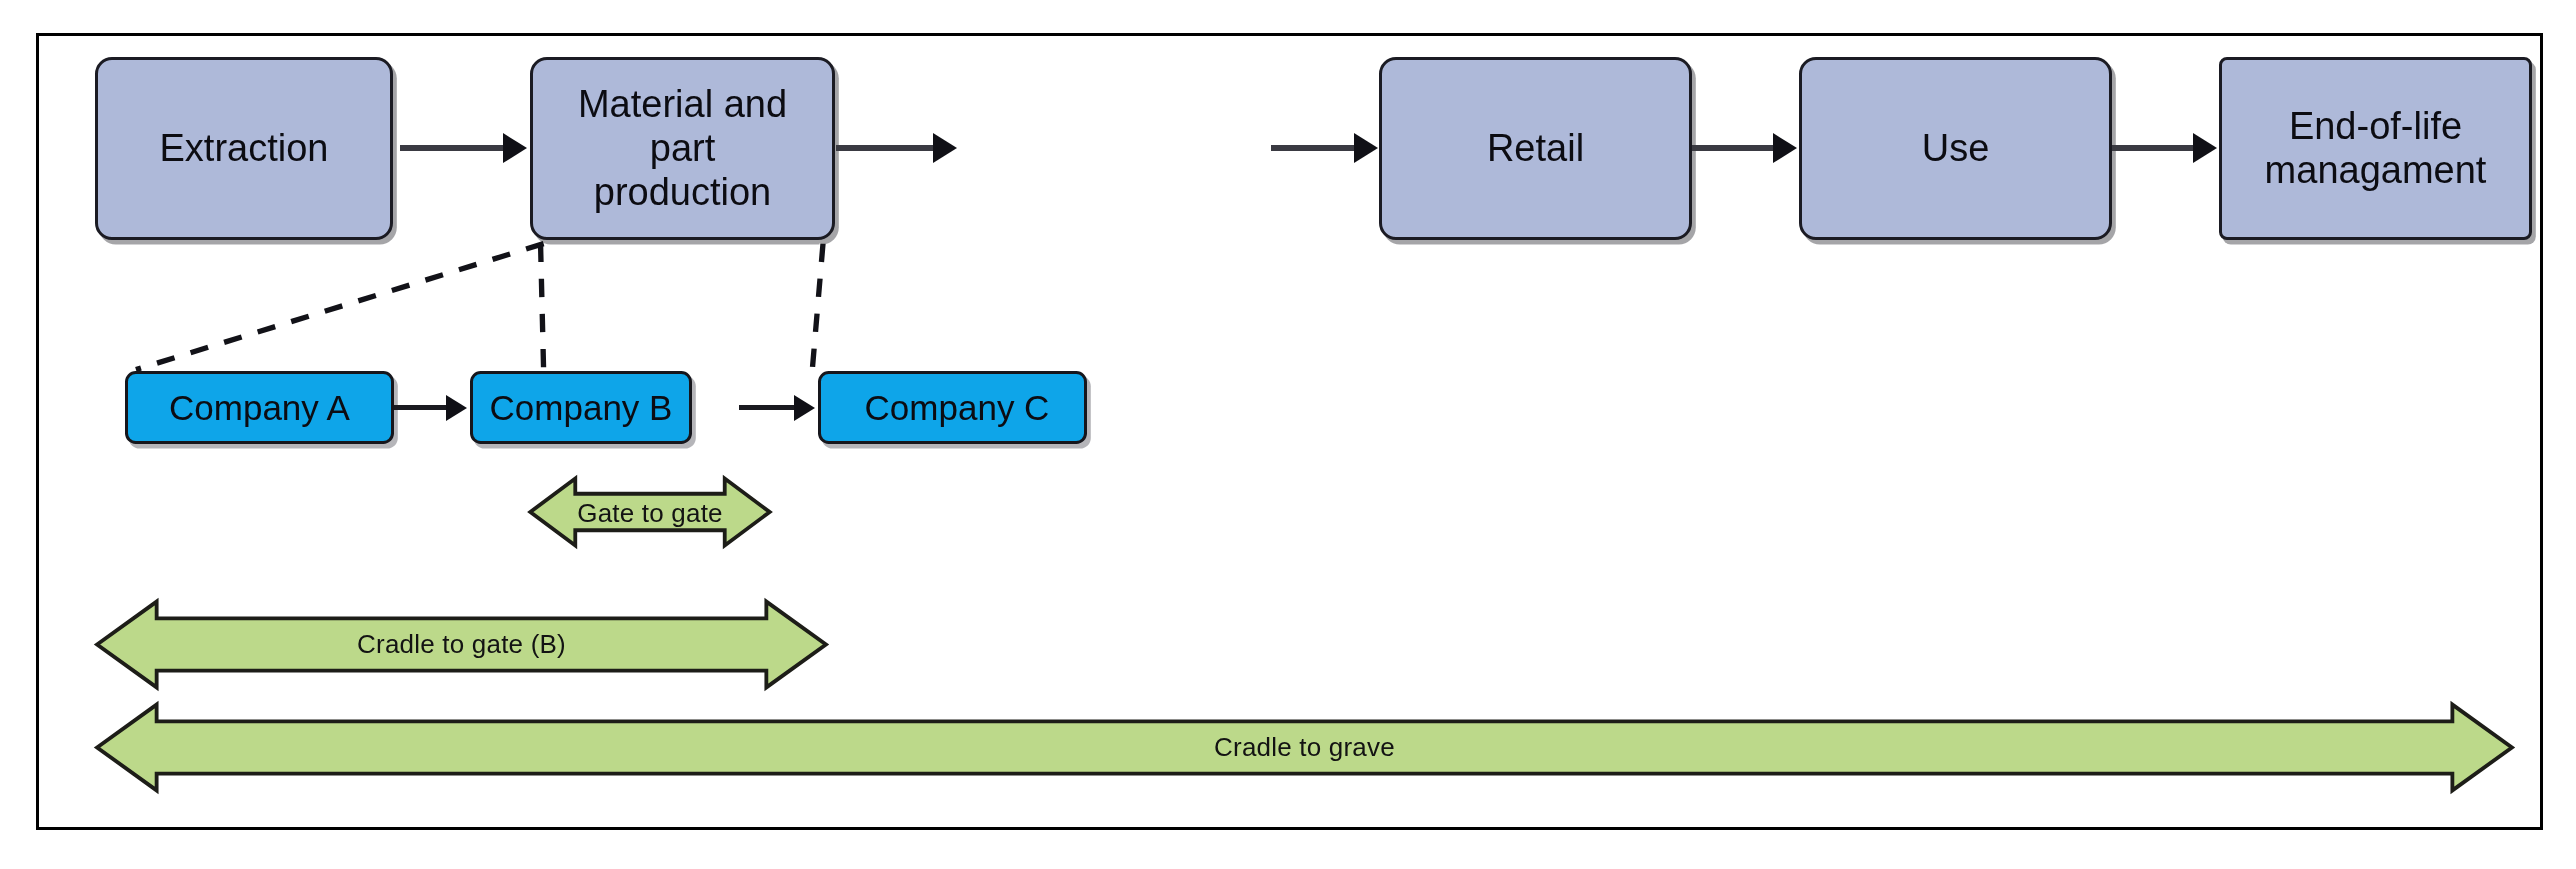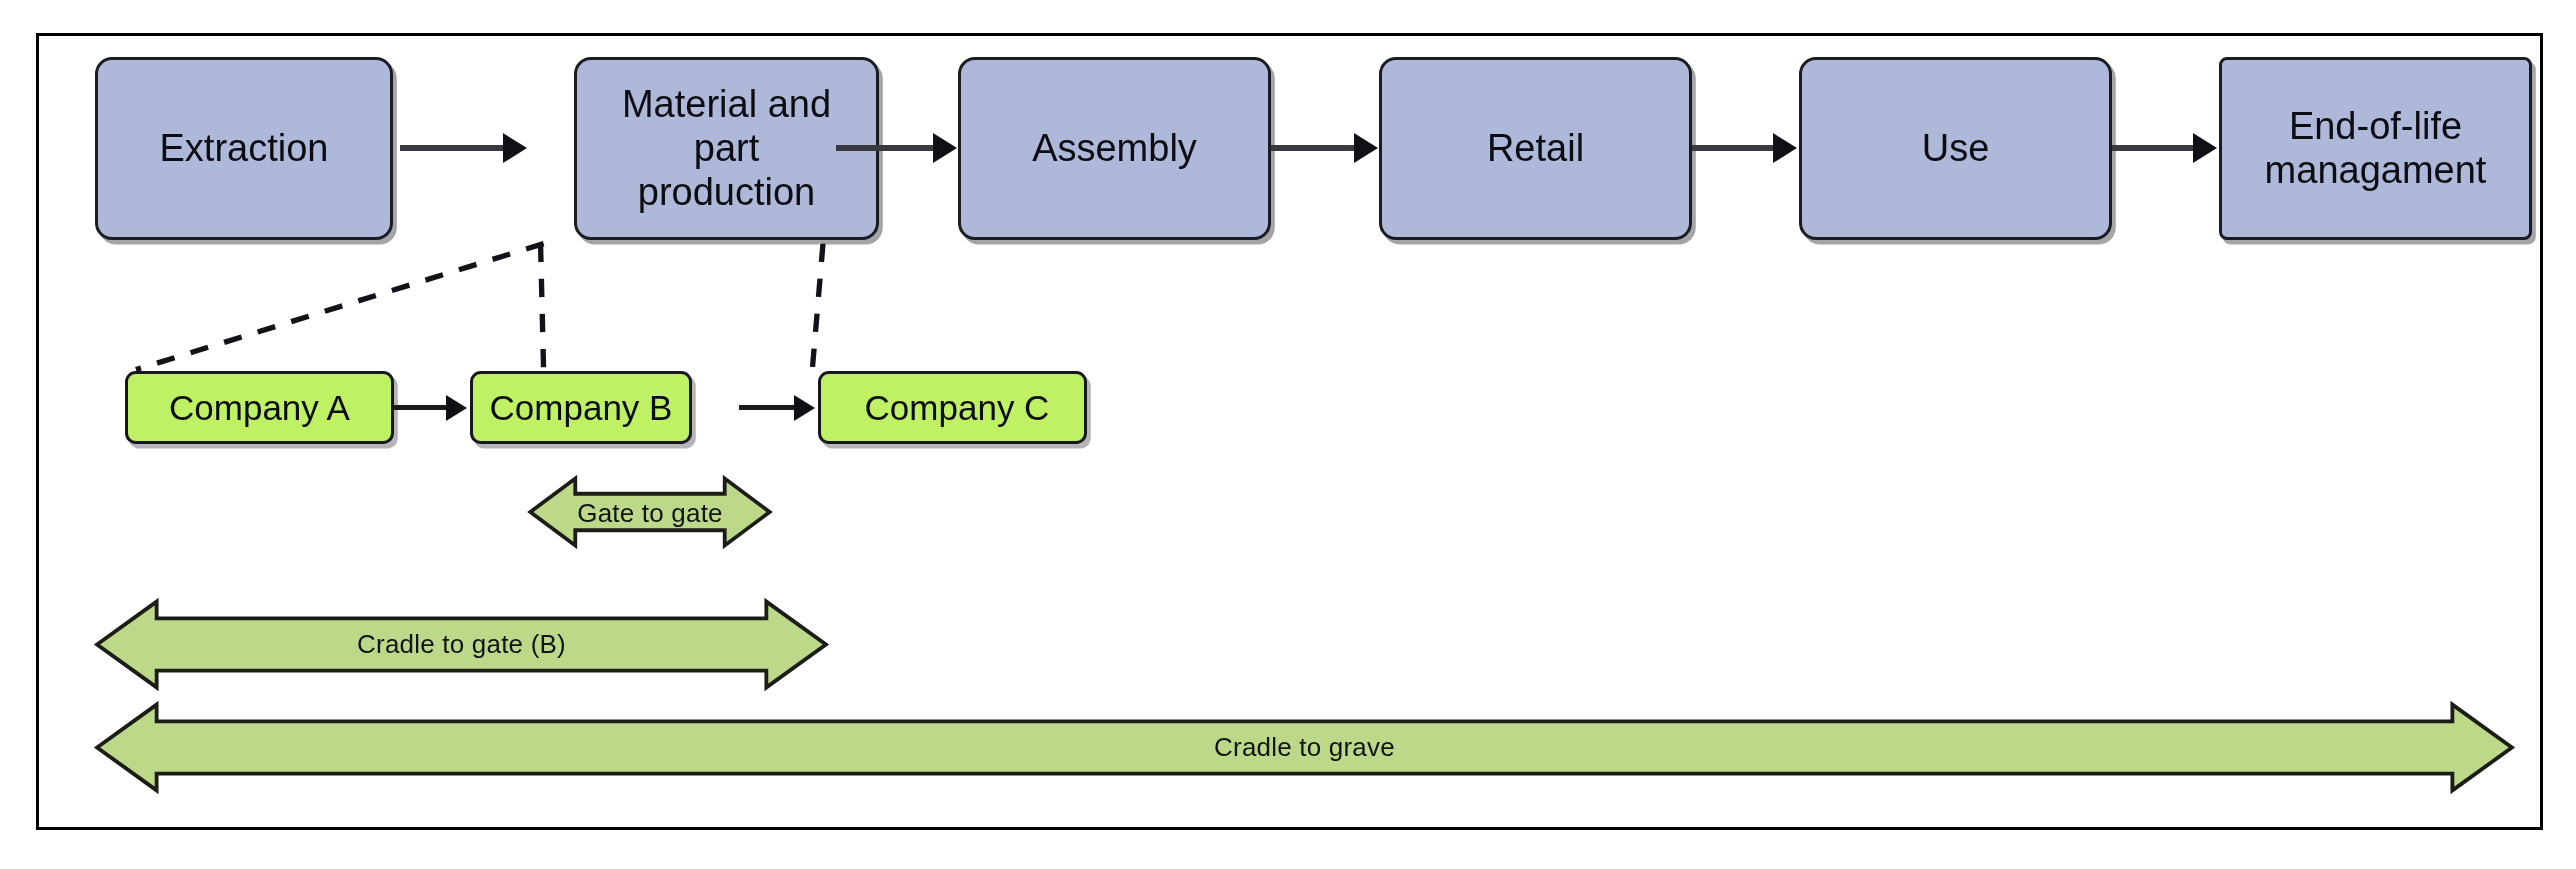--- a/index.html
+++ b/index.html
@@ -38,21 +38,21 @@
     color: #0c0c12;
     font-size: 38px;
     line-height: 1.16;
     box-shadow: 3.8px 4.6px 0 rgba(40,40,48,0.42);
   }
   .stage-box .lbl { display: block; padding: 0 9.2px; white-space: pre-line; }
 
   
   .company-box {
     position: absolute;
-    background: #bef264;
+    background: #0ea5e9;
     border: 3.1px solid #16161c;
     border-radius: 10.7px;
     box-sizing: border-box;
     display: flex;
     align-items: center;
     justify-content: center;
     color: #0c0c12;
     font-size: 35px;
     box-shadow: 3.8px 4.6px 0 rgba(60,60,70,0.38);
   }
@@ -101,29 +101,26 @@
 </head>
 <body>
 
 <div id="canvas">
   <div id="frame">
 
     <div class="stage-box" style="left:56px; top:20.6px; width:298px; height:183px;">
       <span class="lbl">Extraction</span>
     </div>
 
-    <div class="stage-box" style="left:491px; top:20.6px; width:305px; height:183px;margin-left:44px;">
+    <div class="stage-box" style="left:491px; top:20.6px; width:305px; height:183px;">
       <span class="lbl">Material and
 part
 production</span>
     </div>
 
-    <div class="stage-box" style="left:919px; top:20.6px; width:313px; height:183px;">
-      <span class="lbl">Assembly</span>
-    </div>
 
     <div class="stage-box" style="left:1340px; top:20.6px; width:313px; height:183px;">
       <span class="lbl">Retail</span>
     </div>
 
     <div class="stage-box" style="left:1760px; top:20.6px; width:313px; height:183px;align-items:center;">
       <span class="lbl">Use</span>
     </div>
 
     <div class="stage-box" style="left:2180px; top:20.6px; width:313px; height:183px;border-radius:8px;">

